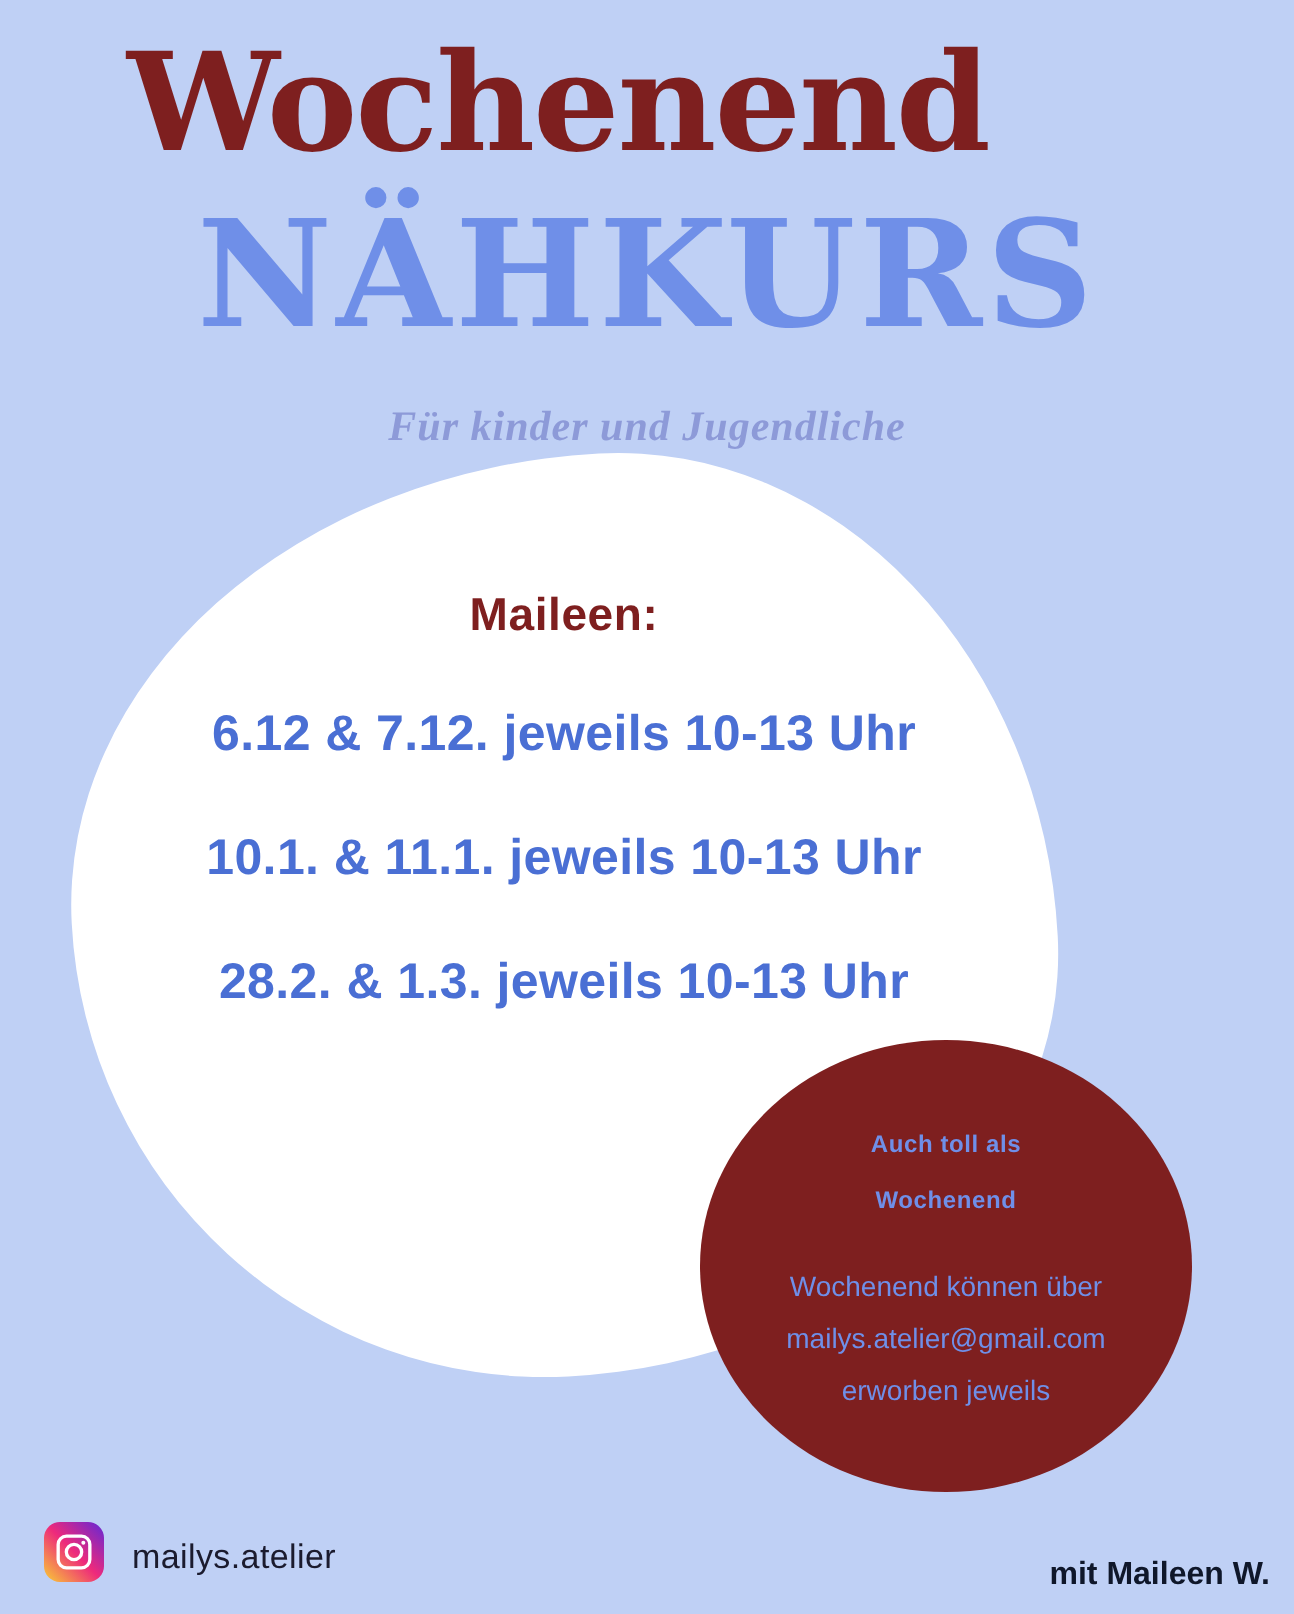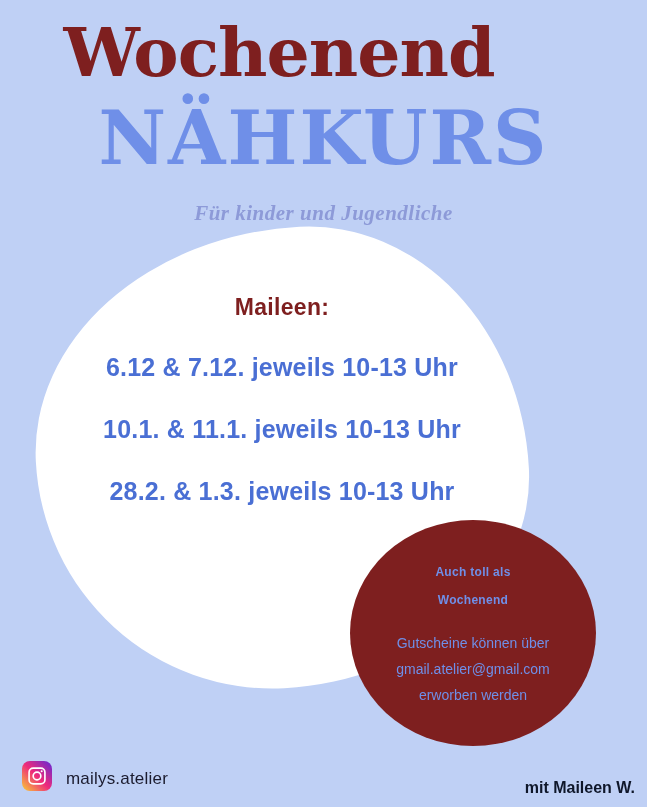--- a/index.html
+++ b/index.html
@@ -188,23 +188,23 @@
     <div class="date-line">10.1. &amp; 11.1. jeweils 10-13 Uhr</div>
     <div class="date-line">28.2. &amp; 1.3. jeweils 10-13 Uhr</div>
   </div>
 
   <div class="gift-circle">
     <div class="gift-title">
       <div>Auch toll als</div>
       <div>Wochenend</div>
     </div>
     <div class="gift-body">
-      <div>Gutscheine können über</div>
-      <div>gmail.atelier@gmail.com</div>
-      <div>erworben werden</div>
+      <div>Wochenend können über</div>
+      <div>mailys.atelier@gmail.com</div>
+      <div>erworben jeweils</div>
     </div>
   </div>
 
   <div class="footer">
     <div class="ig-badge">
       <svg width="20" height="20" viewBox="0 0 24 24" fill="none" stroke="#ffffff" stroke-width="2">
         <rect x="2.5" y="2.5" width="19" height="19" rx="5"></rect>
         <circle cx="12" cy="12" r="4.6"></circle>
         <circle cx="17.6" cy="6.4" r="1.2" fill="#ffffff" stroke="none"></circle>
       </svg>

